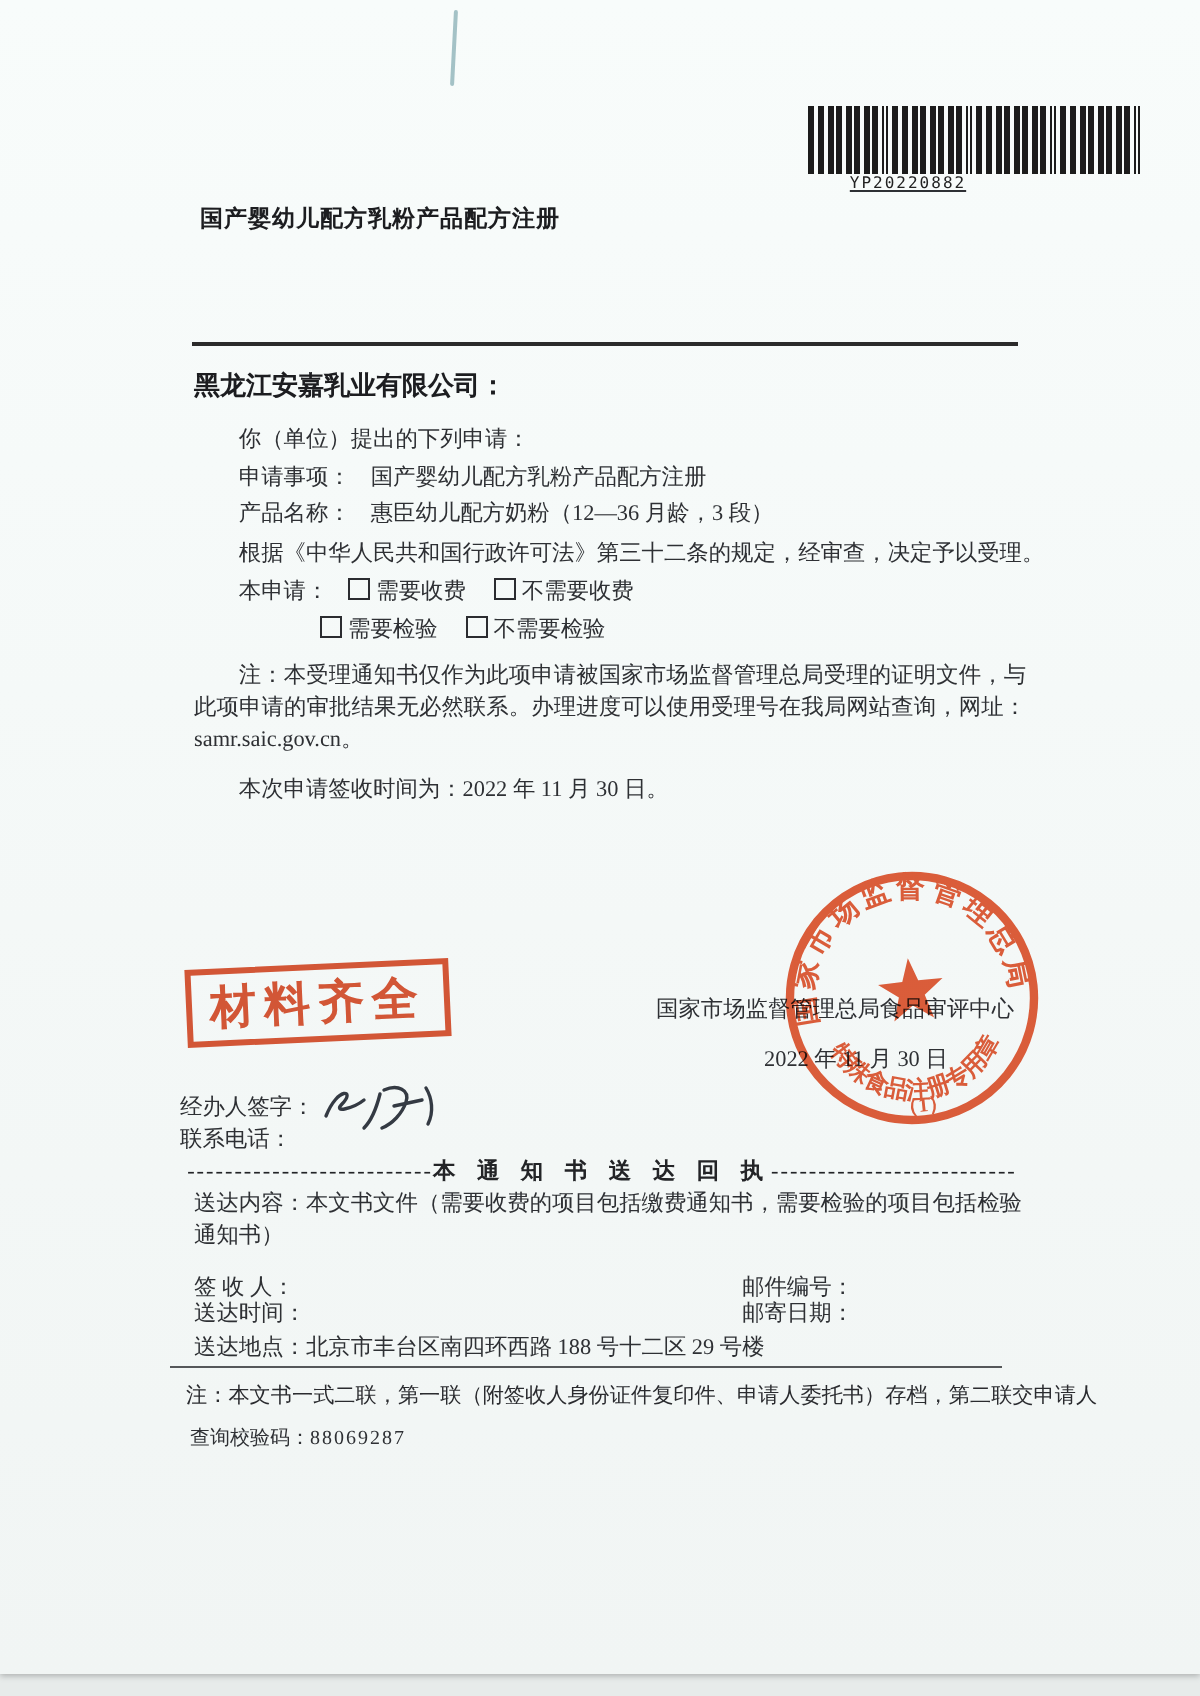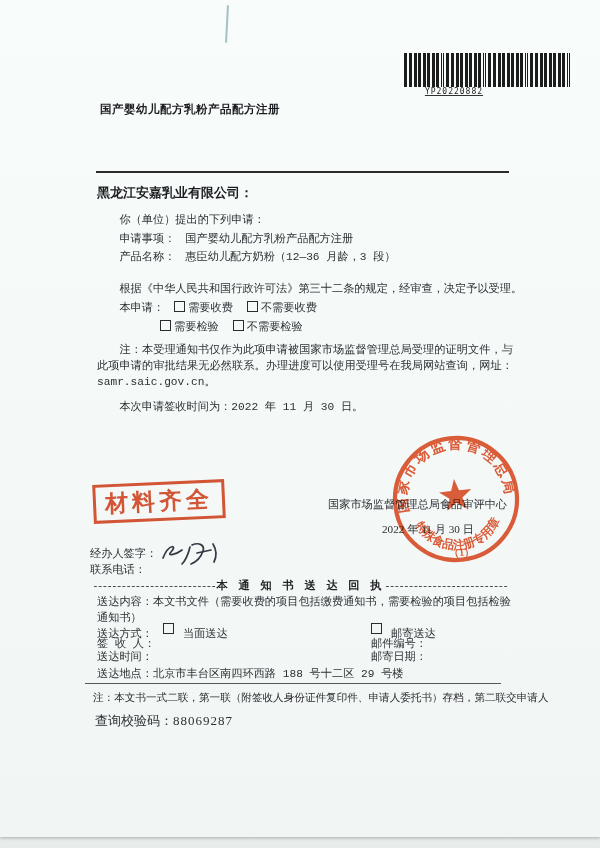--- a/index.html
+++ b/index.html
@@ -10,21 +10,21 @@
     color:#2e3034;
   }
   .page{
     position:absolute;left:0;top:0;width:600px;height:837px;
     background:linear-gradient(180deg,#f8fcfb 0%,#f4f8f7 55%,#f1f5f4 100%);
     box-shadow:0 1px 3px rgba(0,0,0,.25);
   }
   .abs{position:absolute;}
   .nowrap{white-space:nowrap;}
   .bold{font-weight:bold;color:#1c1d20;}
-  .fs{font-size:11.2px;font-family:Liberation Mono, monospace;}
+  .fs{font-size:11.2px;}
   .scan-artifact{left:226px;top:5px;width:2px;height:38px;
     background:rgba(95,145,155,.55);transform:rotate(3deg);border-radius:2px;}
   
   .barcode-wrap{left:404px;top:53px;width:100px;text-align:center;text-decoration:underline;}
   .bars{height:34px;font-size:0;white-space:nowrap;}
   .bars i{display:inline-block;height:100%;background:#1c1c1c;}
   .barcode-text{font-family:"DejaVu Sans Mono",monospace;font-size:8px;
     letter-spacing:1px;color:#222;margin-top:0;}
   
   .doc-class{left:100px;top:102px;font-size:11.5px;letter-spacing:.5px;}
@@ -59,21 +59,21 @@
   .divider{left:87px;top:578px;width:428px;text-align:center;font-size:11.2px;
     letter-spacing:1px;color:#232427;white-space:nowrap;}
   .divider .t{font-weight:bold;letter-spacing:4px;}
   .r-content{left:97px;top:594px;width:418px;}
   .r-method{left:97px;top:623px;width:418px;}
   .rcol{position:absolute;left:274px;top:0;}
   .r-row2{left:97px;top:636px;width:418px;}
   .r-row3{left:97px;top:649px;width:418px;}
   .r-addr{left:97px;top:666px;width:430px;}
   .footnote{left:93px;top:691px;font-size:10.6px;white-space:nowrap;color:#2a2b2f;}
-  .verify{left:95px;top:712px;font-size:13px;}
+  .verify{left:95px;top:712px;font-size:10px;}
   .gap{display:inline-block;width:10px;}
 </style>
 </head>
 <body>
 
 <div class="page">
 
   <div class="abs scan-artifact"></div>
 
   <div class="abs barcode-wrap">
@@ -88,21 +88,21 @@
 
   <div class="abs p-abs fs bodyblock" style="top:184px;">
     <p class="bold nowrap" style="font-size:13px;">黑龙江安嘉乳业有限公司：</p>
 
     <p class="indent nowrap" style="margin-top:10px;">你（单位）提出的下列申请：</p>
 
     <p class="indent nowrap" style="margin-top:3.5px;"><span>申请事项：</span><span class="gap"></span><span>国产婴幼儿配方乳粉产品配方注册</span></p>
 
     <p class="indent nowrap" style="margin-top:3.5px;"><span>产品名称：</span><span class="gap"></span><span>惠臣幼儿配方奶粉（12—36 月龄，3 段）</span></p>
 
-    <p class="indent nowrap" style="margin-top:17px;">根据《中华人民共和国行政许可法》第三十二条的规定，经审查，决定予以受理。</p>
+    <p class="indent nowrap" style="margin-top:5px;">根据《中华人民共和国行政许可法》第三十二条的规定，经审查，决定予以受理。</p>
 
 
     <p class="indent nowrap" style="margin-top:3.5px;"><span>本申请：</span><span class="gap"></span><span class="opt"><span class="cbx"></span><span>需要收费</span></span><span class="opt"><span class="cbx"></span><span>不需要收费</span></span></p>
 
     <p class="nowrap" style="margin-top:4px;margin-left:63px;"><span class="opt"><span class="cbx"></span><span>需要检验</span></span><span class="opt"><span class="cbx"></span><span>不需要检验</span></span></p>
 
 
     <p class="indent lh" style="margin-top:8px;text-align:justify;">注：本受理通知书仅作为此项申请被国家市场监督管理总局受理的证明文件，与此项申请的审批结果无必然联系。办理进度可以使用受理号在我局网站查询，网址：samr.saic.gov.cn。</p>
 
     <p class="indent nowrap" style="margin-top:9px;">本次申请签收时间为：2022 年 11 月 30 日。</p>
@@ -136,21 +136,20 @@
       <path d="M41,14 L55,11"></path>
       <path d="M57,5 C60,10 61,17 58,23"></path>
     </g>
   </svg>
   <div class="abs phone-label fs nowrap">联系电话：</div>
 
   <div class="abs divider"><span>--------------------------</span><span class="t">本 通 知 书 送 达 回 执</span><span>--------------------------</span></div>
 
   <div class="abs r-content fs lh"><span>送达内容：</span><span>本文书文件（需要收费的项目包括缴费通知书，需要检验的项目包括检验通知书）</span></div>
 
-  <div class="abs r-method fs nowrap"><span>送达方式：</span><span class="gap"></span><span class="cbx cbx2"></span><span class="gap" style="width:6px;"></span><span>当面送达</span><span class="rcol"><span class="cbx cbx2"></span><span class="gap" style="width:6px;"></span><span>邮寄送达</span></span></div>
 
   <div class="abs r-row2 fs nowrap"><span>签 收 人：</span><span class="rcol" style="left:274px;">邮件编号：</span></div>
 
   <div class="abs r-row3 fs nowrap"><span>送达时间：</span><span class="rcol" style="left:274px;">邮寄日期：</span></div>
 
   <div class="abs r-addr fs nowrap"><span>送达地点：</span><span>北京市丰台区南四环西路 188 号十二区 29 号楼</span></div>
 
   <div class="abs rule-thin"></div>
 
   <div class="abs footnote">注：本文书一式二联，第一联（附签收人身份证件复印件、申请人委托书）存档，第二联交申请人</div>

